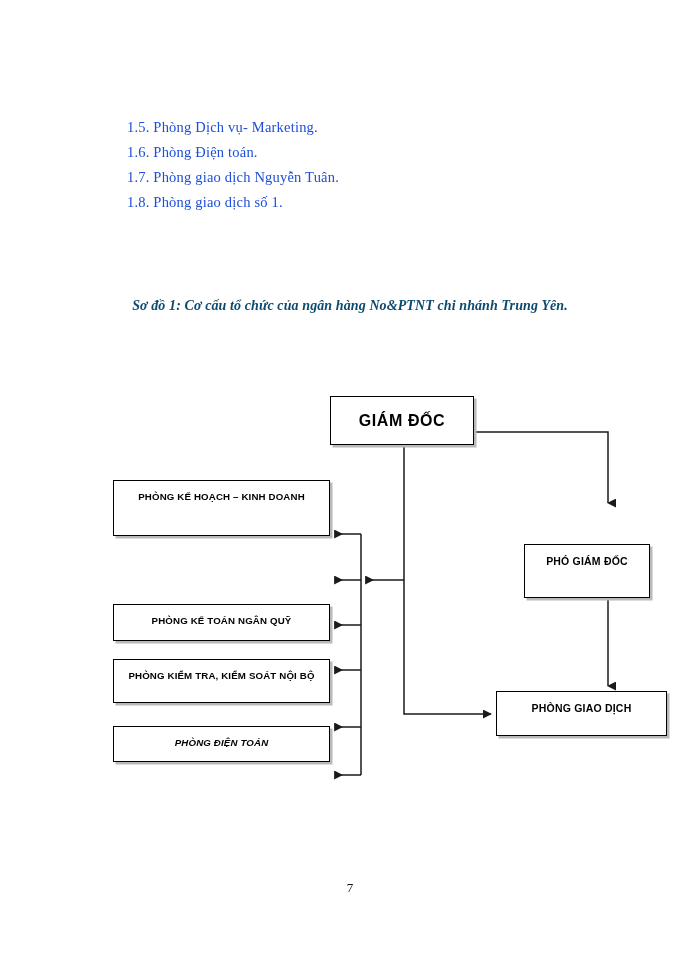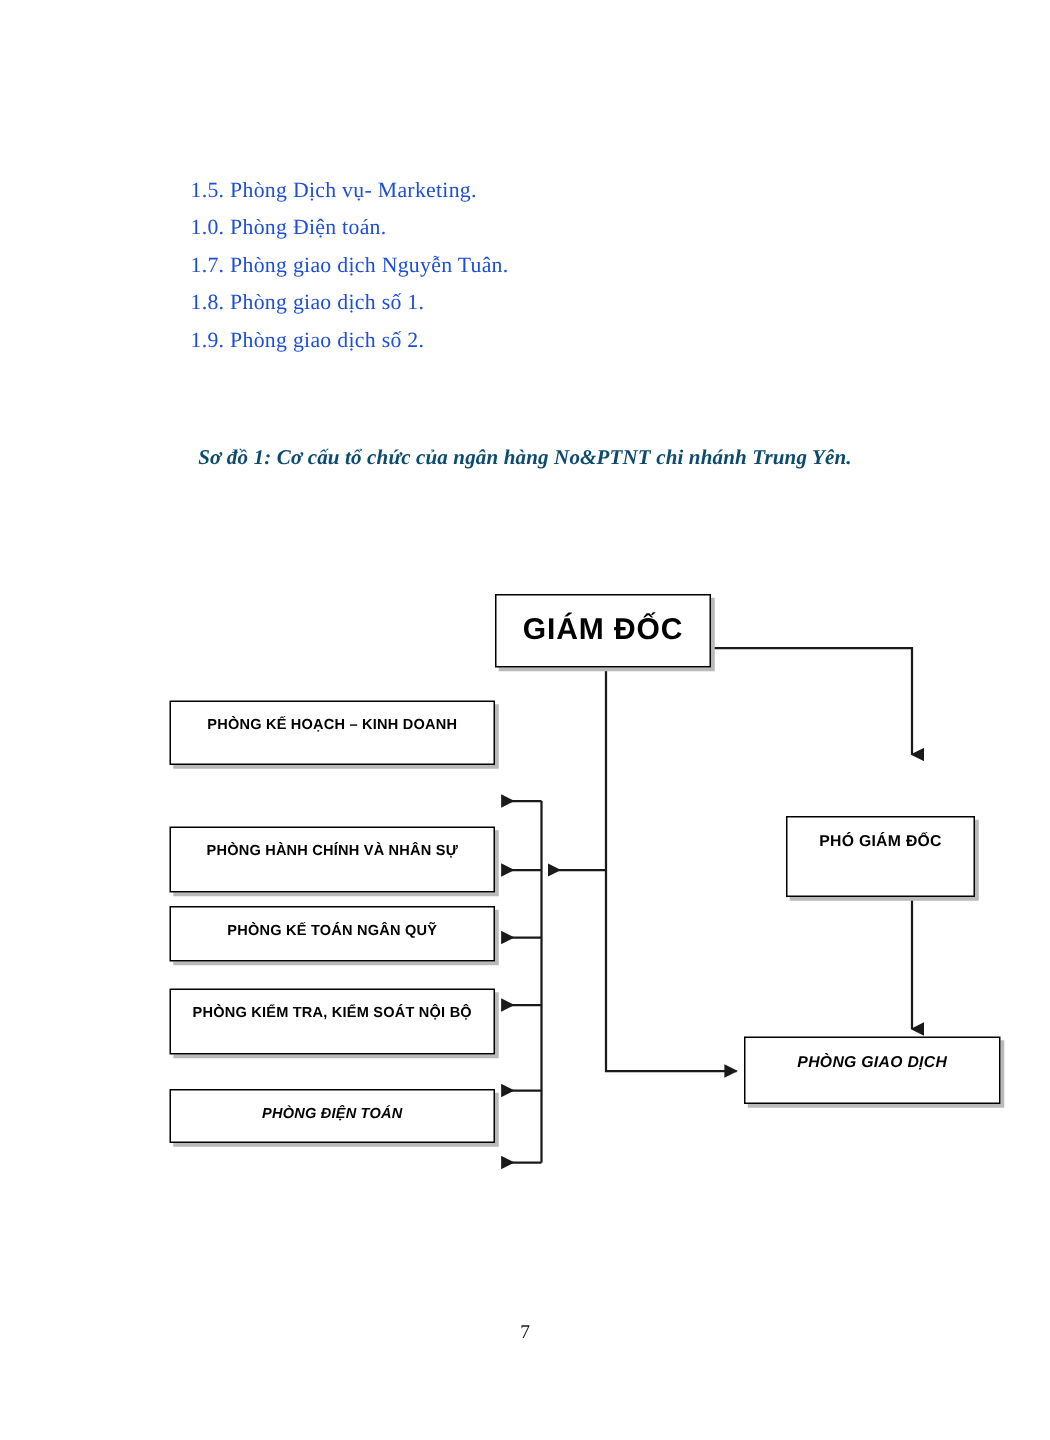--- a/index.html
+++ b/index.html
@@ -85,21 +85,21 @@
   }
 
   
   #node-director {
     left: 330px;
     top: 396px;
     width: 144px;
     height: 49px;
   }
   #node-director .node-label {
-    font-size: 20px;
+    font-size: 16px;
     line-height: 47px;
     letter-spacing: 0.6px;
   }
 
   
   #node-deputy-director {
     left: 524px;
     top: 508px;
     width: 126px;
     height: 54px;
@@ -116,35 +116,34 @@
     left: 496px;
     top: 691px;
     width: 171px;
     height: 45px;
   }
   #node-transaction-office .node-label {
     font-size: 10.5px;
     line-height: 1;
     padding-top: 11px;
     letter-spacing: 0.2px;
-    font-style: italic;
   }
 
   
   .dept {
     left: 113px;
     width: 217px;
   }
   .dept .node-label {
     font-size: 9.7px;
     line-height: 1;
     padding-top: 11px;
     letter-spacing: 0.15px;
   }
-  #node-dept-0 { top: 467px; height: 43px; }
+  #node-dept-0 { top: 480px; height: 56px; }
   #node-dept-1 { top: 551px; height: 44px; }
   #node-dept-2 { top: 604px; height: 37px; }
   #node-dept-3 { top: 646px; height: 44px; margin-top: 13px; }
   #node-dept-4 { top: 702px; height: 45px; }
   #node-dept-5 { top: 726px; height: 36px; font-style: italic; }
 
   
   .page-number {
     position: absolute;
     left: 0;
@@ -156,24 +155,23 @@
     color: #111111;
   }
 </style>
 </head>
 <body>
 
 <div class="page">
 
   <div class="list-block">
     <div class="list-item">1.5. Phòng Dịch vụ- Marketing.</div>
-    <div class="list-item">1.0. Phòng Điện toán.</div>
+    <div class="list-item">1.6. Phòng Điện toán.</div>
     <div class="list-item">1.7. Phòng giao dịch Nguyễn Tuân.</div>
     <div class="list-item">1.8. Phòng giao dịch số 1.</div>
-    <div class="list-item">1.9. Phòng giao dịch số 2.</div>
   </div>
 
   <div class="caption">Sơ đồ 1: Cơ cấu tổ chức của ngân hàng No&amp;PTNT chi nhánh Trung Yên.</div>
 
   <div class="diagram">
 
     <svg width="700" height="960">
       <defs>
         <marker id="arrow-left" viewBox="0 0 10 10" refX="9" refY="5" markerWidth="6" markerHeight="6" orient="auto-start-reverse">
           <path d="M 10 0 L 10 10 L 0 5 z" fill="#1a1a1a"></path>
@@ -215,23 +213,20 @@
       <span class="node-label">PHÓ GIÁM ĐỐC</span>
     </div>
 
     <div class="node" id="node-transaction-office">
       <span class="node-label">PHÒNG GIAO DỊCH</span>
     </div>
 
     <div class="node dept" id="node-dept-0">
       <span class="node-label">PHÒNG KẾ HOẠCH – KINH DOANH</span>
     </div>
-    <div class="node dept" id="node-dept-1">
-      <span class="node-label">PHÒNG HÀNH CHÍNH VÀ NHÂN SỰ</span>
-    </div>
     <div class="node dept" id="node-dept-2">
       <span class="node-label">PHÒNG KẾ TOÁN NGÂN QUỸ</span>
     </div>
     <div class="node dept" id="node-dept-3">
       <span class="node-label">PHÒNG KIỂM TRA, KIỂM SOÁT NỘI BỘ</span>
     </div>
     <div class="node dept" id="node-dept-5">
       <span class="node-label">PHÒNG ĐIỆN TOÁN</span>
     </div>
 

